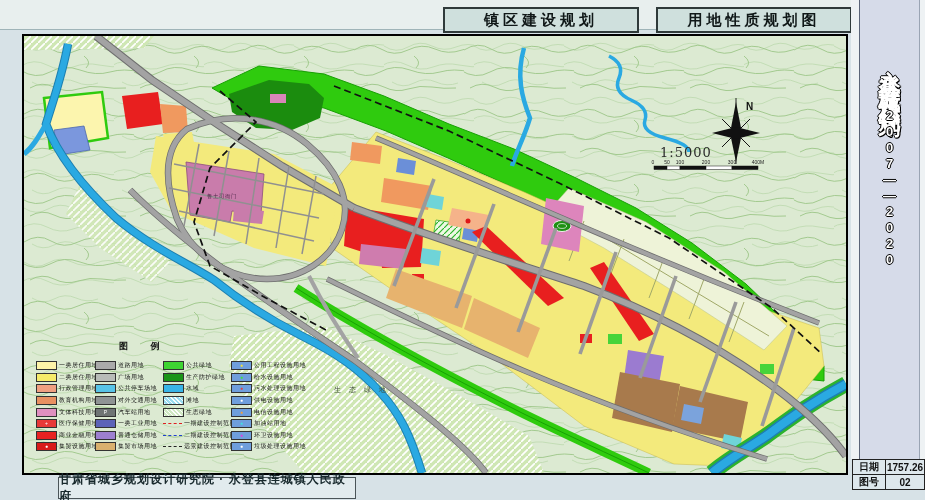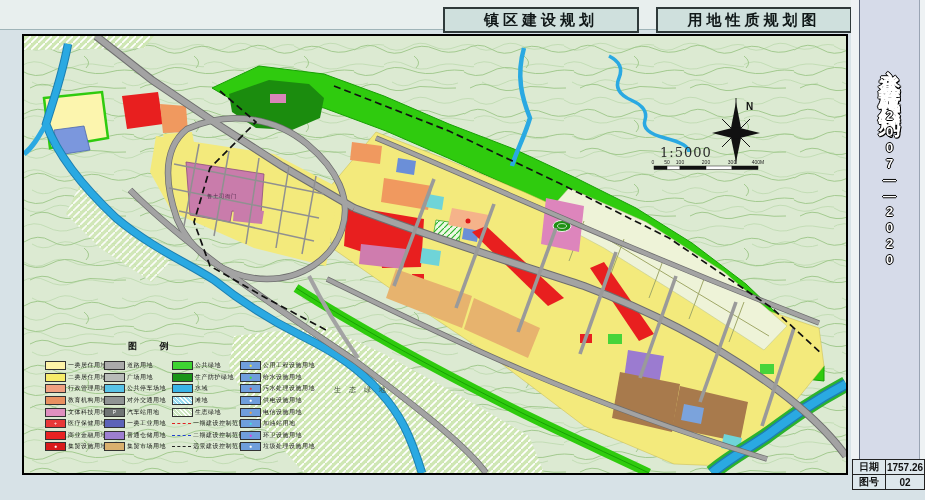--- a/index.html
+++ b/index.html
@@ -14,21 +14,21 @@
   .sidebar{position:absolute;left:851px;top:0;width:74px;height:459px;background:#eef2f4;}
   .sb-panel{position:absolute;left:8px;top:0;width:59px;height:100%;background:#d6dbe9;
     border-left:1px solid #5a6478;border-right:1px solid #9aa4b4;display:flex;flex-direction:column;align-items:center;}
   .v-title{writing-mode:vertical-rl;text-orientation:upright;margin-top:52px;font-size:22px;font-weight:bold;
     letter-spacing:5px;color:#fff;text-shadow:-1px 0 #000,1px 0 #000,0 -1px #000,0 1px #000,1px 1px #000;}
   .v-years{writing-mode:vertical-rl;text-orientation:upright;margin-top:6px;font-size:13px;font-weight:bold;
     letter-spacing:1px;color:#fff;text-shadow:-1px 0 #000,1px 0 #000,0 -1px #000,0 1px #000;}
   .map-frame{position:absolute;left:22px;top:34px;width:822px;height:437px;border:2px solid #000;background:#dcead2;}
   .map-frame svg{position:absolute;left:0;top:0;}
   
-  .legend{position:absolute;left:18px;top:304px;width:300px;height:128px;font-size:6px;}
+  .legend{position:absolute;left:9px;top:304px;width:300px;height:128px;font-size:6px;}
   .lg-title{position:absolute;left:86px;top:0;font-size:9px;font-weight:bold;letter-spacing:10px;color:#111;}
   .lg-col{position:absolute;top:20px;}
   .lg-col.c0{left:3px;}.lg-col.c1{left:62px;}.lg-col.c2{left:130px;}.lg-col.c3{left:198px;}
   .lg-row{display:flex;align-items:center;height:11.6px;}
   .lg-sw{display:inline-flex;align-items:center;justify-content:center;width:19px;height:7px;
     border:0.5px solid #333;font-size:5px;line-height:5px;flex:none;}
   .lg-sw.hatch{background-image:repeating-linear-gradient(45deg,rgba(255,255,255,.95) 0 1px,transparent 1px 3px);}
   .lg-line{display:inline-block;width:19px;height:0;border-top:1.6px dashed #222;flex:none;}
   .lg-lb{margin-left:2px;color:#111;white-space:nowrap;letter-spacing:.5px;}
   
@@ -376,20 +376,23 @@
             <span class="lg-lb">环卫设施用地</span>
           </div>
           <div class="lg-row">
             <span class="lg-sw" style="background-color: rgb(111, 158, 220); color: rgb(255, 255, 255);">●</span>
             <span class="lg-lb">垃圾处理设施用地</span>
           </div>
         </div>
     </div>
   </div>
 
+  <div class="footer-credit">
+    <span>甘肃省城乡规划设计研究院 · 永登县连城镇人民政府</span>
+  </div>
 
   <table class="info-table">
     <tbody>
         <tr>
       <td class="lab">日期</td>
       <td>1757.26</td>
     </tr>
     <tr>
       <td class="lab">图号</td>
       <td>02</td>

